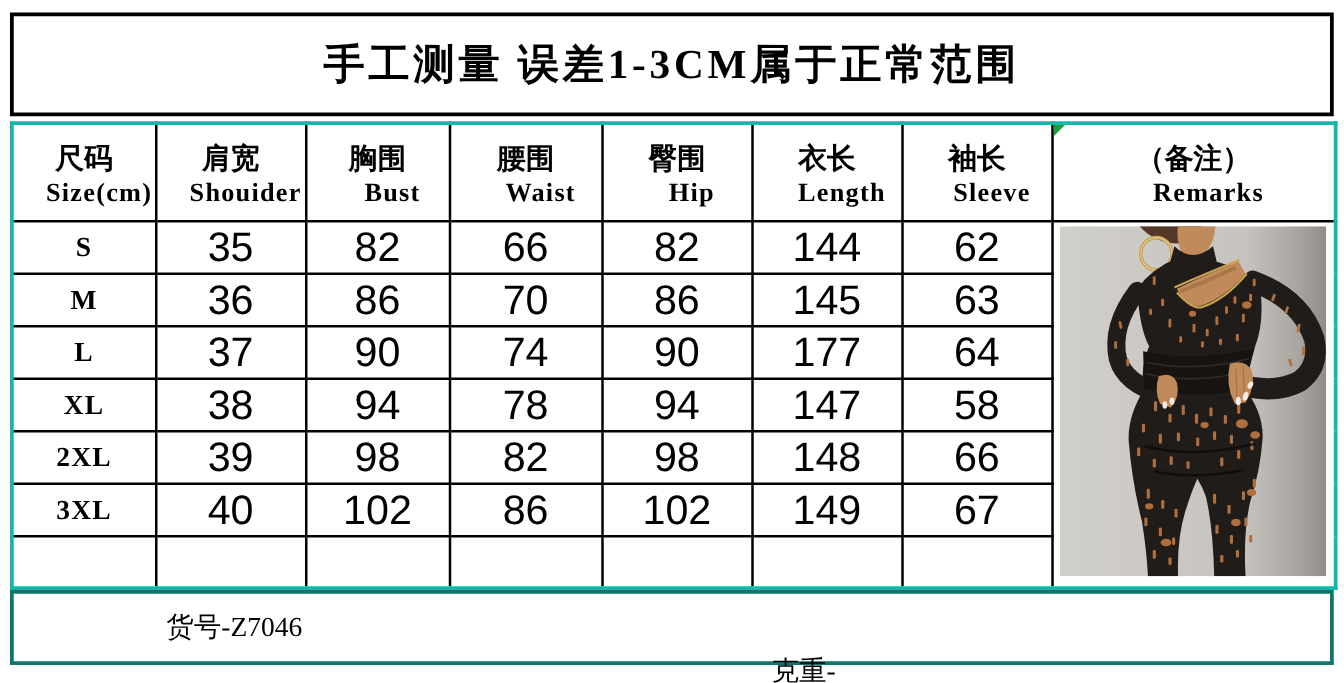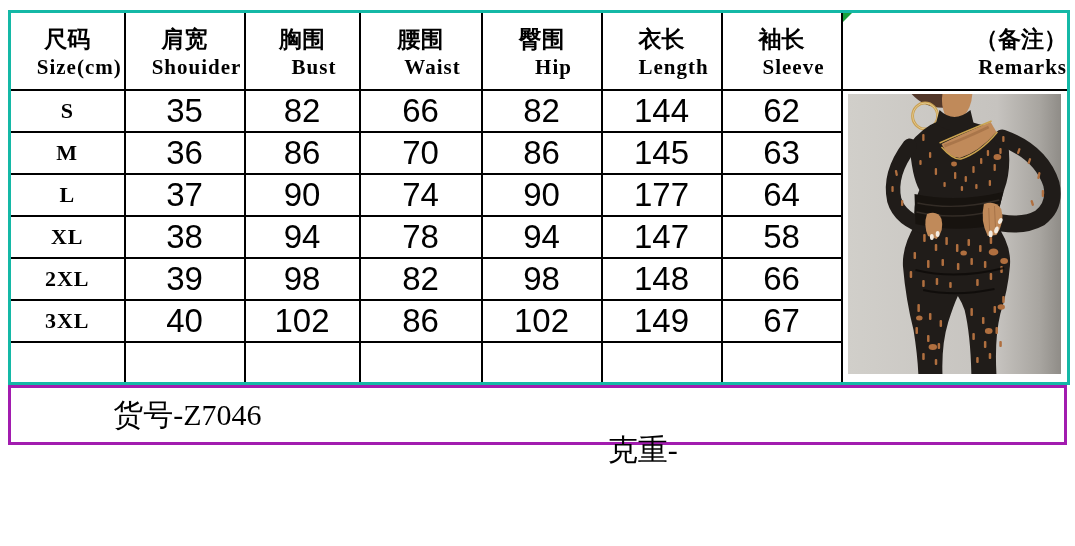--- a/index.html
+++ b/index.html
@@ -25,42 +25,43 @@
   .size-table{border:3px solid #14b8a6;}
   .size-table thead tr{height:78px;}
   .size-table tbody tr{height:42px;}
 
   th .zh{font-size:23px;font-weight:bold;line-height:1.45;}
   th .en{font-size:21px;font-weight:bold;letter-spacing:1px;line-height:1.1;padding-left:24px;}
 
   td.size-cell{font-weight:bold;font-size:22px;letter-spacing:1px;}
   td.val-cell{font-family:"Liberation Sans","DejaVu Sans",sans-serif;font-size:33px;}
 
-  th.remarks-th{position:relative;text-align:right;}
+  th.remarks-th{position:relative;}
   .corner-marker{
     position:absolute;left:0;top:0;width:0;height:0;
     border-top:9px solid #18a03c;border-right:9px solid transparent;
   }
 
   td.img-cell{vertical-align:top;padding:3px 4px 0 5px;}
   td.img-cell svg{display:block;}
 
   .footer-bar{
-    box-sizing:border-box;border:3px solid #a21caf;height:60px;position:relative;
-    font-size:30px;
+    box-sizing:border-box;border:3px solid #0f766e;height:60px;position:relative;
+    font-size:22px;
   }
   .footer-item{position:absolute;top:50%;transform:translateY(-50%);text-align:center;}
   .footer-item.item-no{left:0;width:33.5%;}
   .footer-item.weight{left:46%;width:28%;margin-top:35px;}
 </style>
 </head>
 <body>
 
 <div class="sheet">
 
+  <div class="title-box">手工测量 误差1-3CM属于正常范围</div>
 
   <table class="size-table">
     <colgroup>
       <col style="width:115px">
         <col style="width:120px">
         <col style="width:115px">
       <col style="width:122px">
         <col style="width:120px">
         <col style="width:120px">
       <col style="width:120px">

